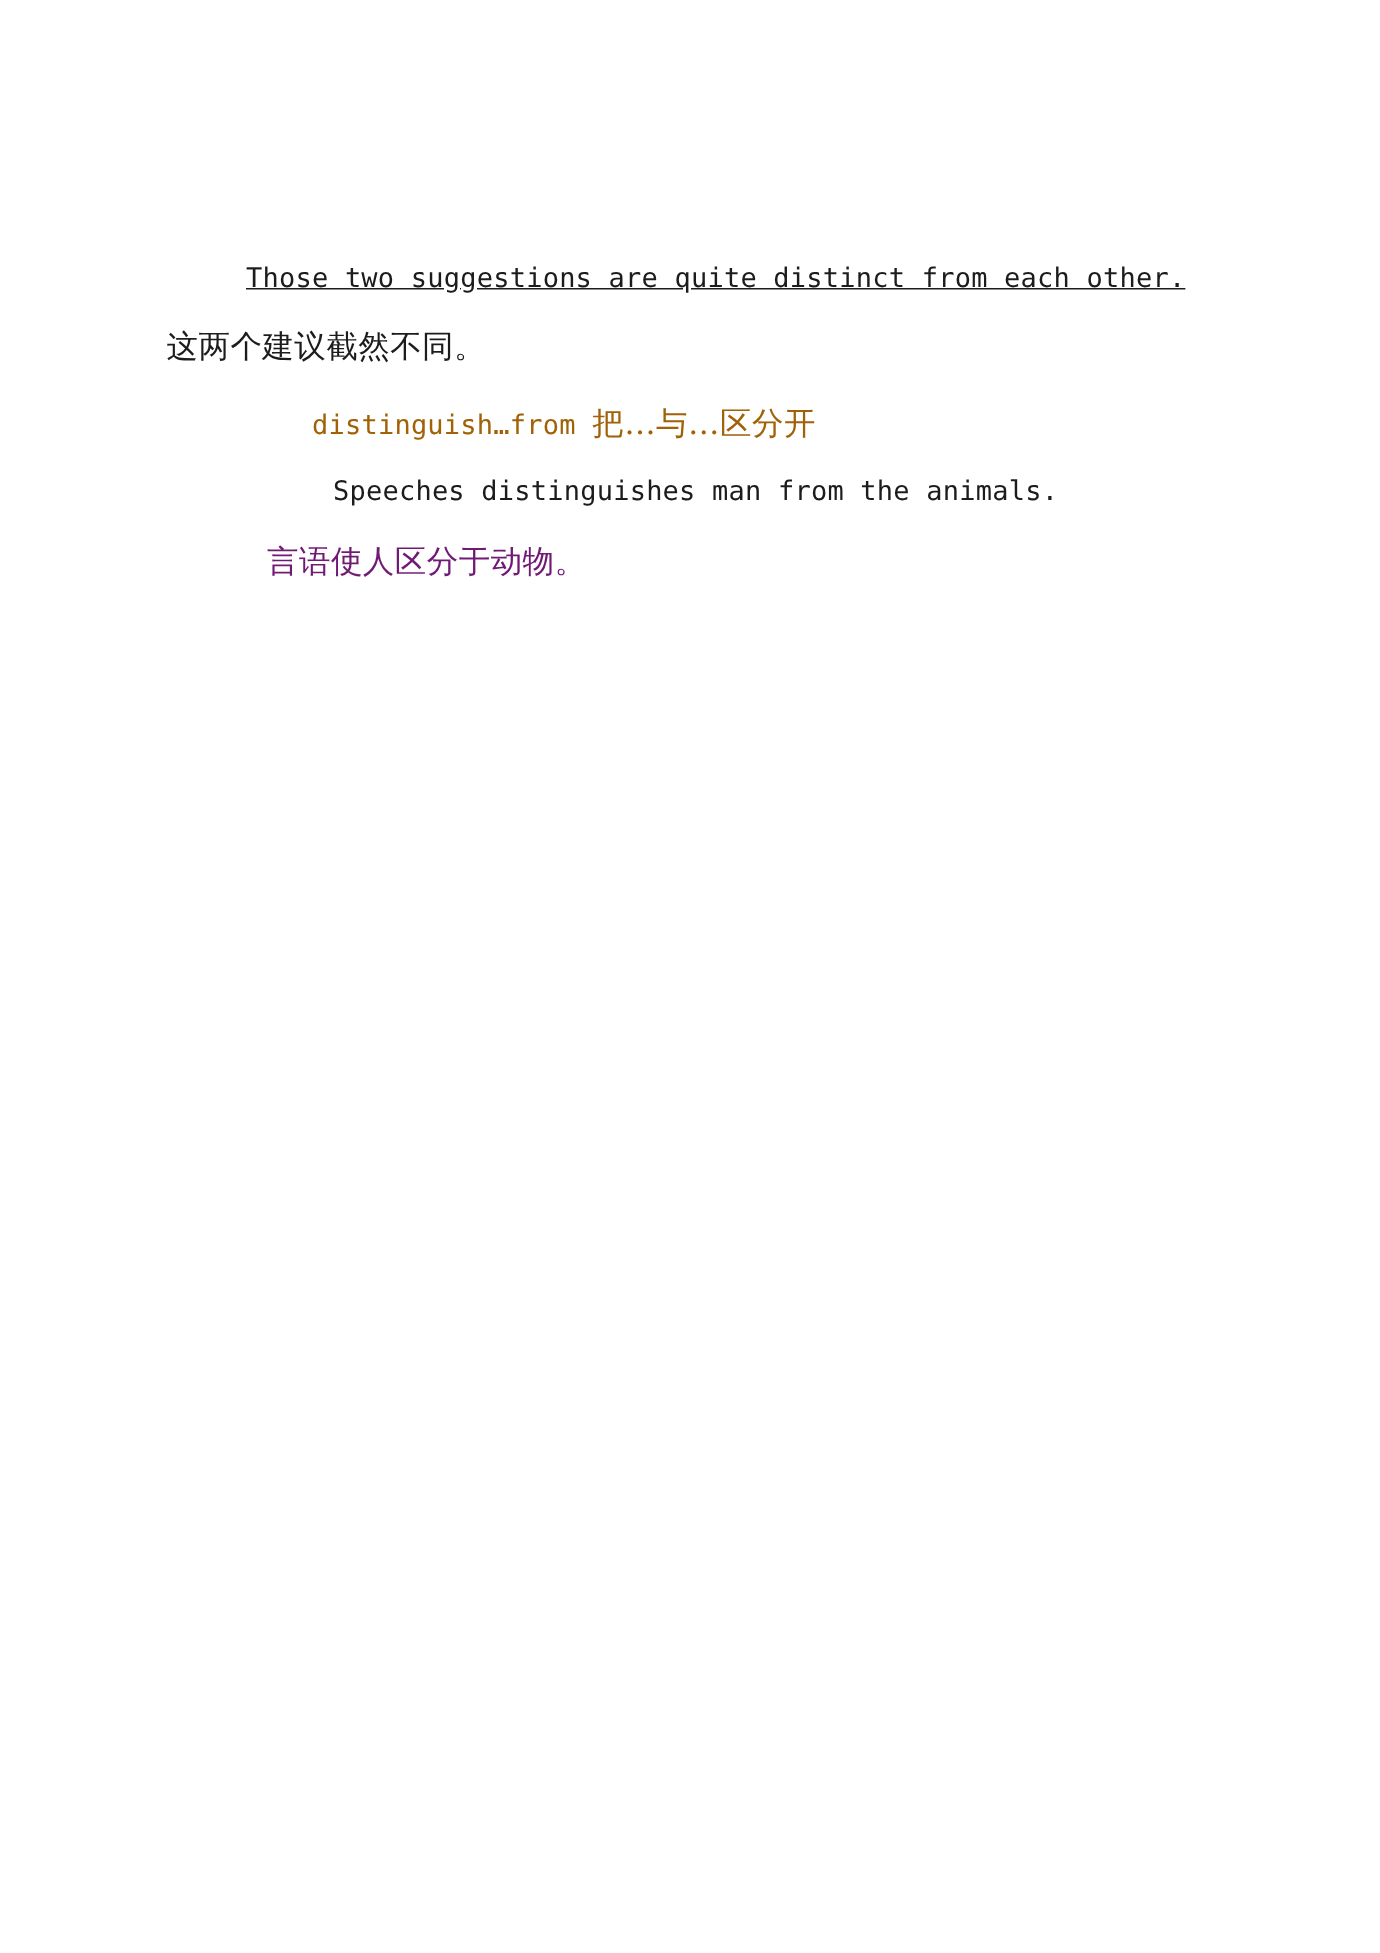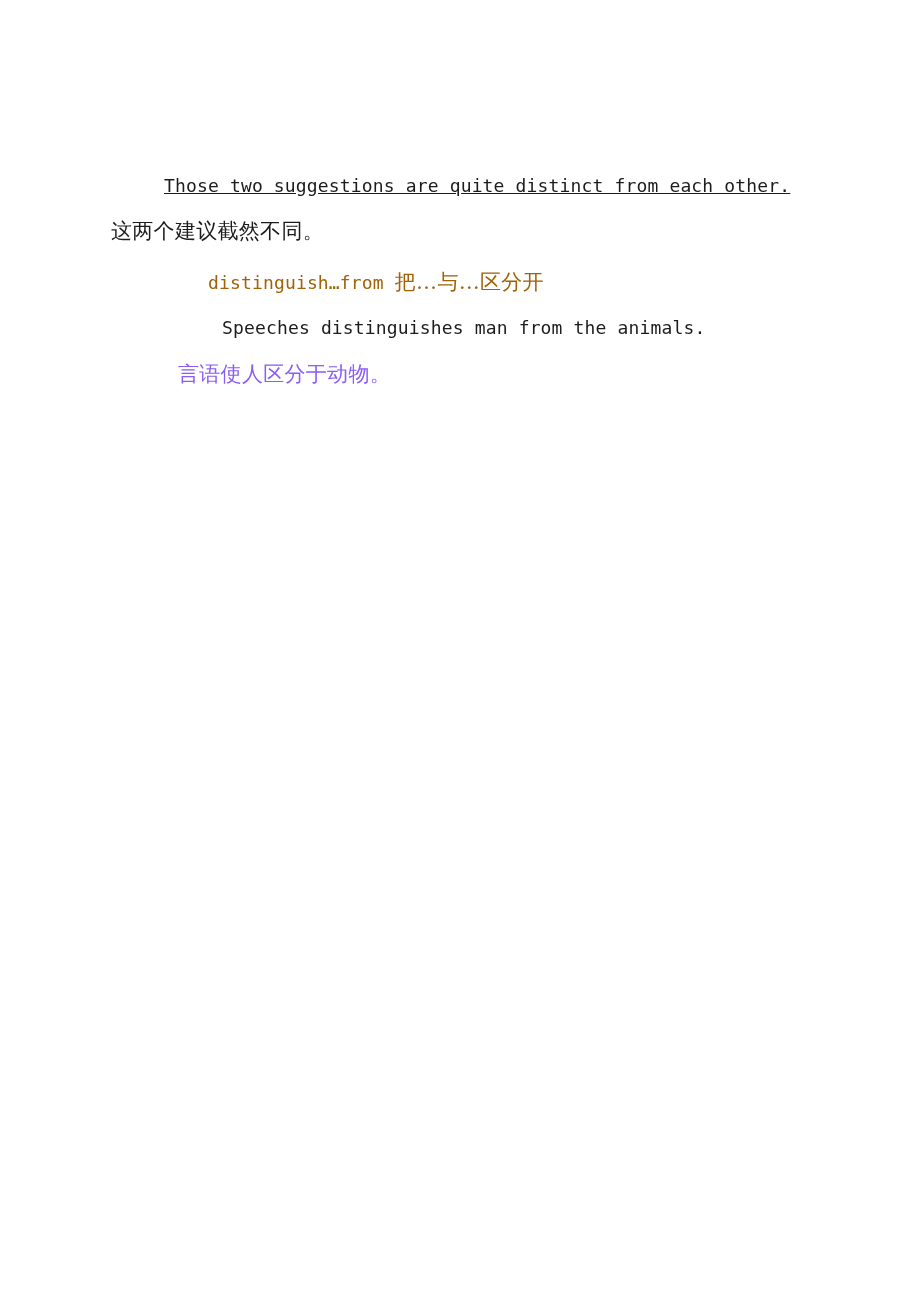--- a/index.html
+++ b/index.html
@@ -77,16 +77,16 @@
   <div id="doc-body">
 
     <div class="line lat" id="line-1" style="color: rgb(28, 28, 28);">Those two suggestions are quite distinct from each other.</div>
 
     <div class="line cjk" id="line-2" style="color: rgb(28, 28, 28);">这两个建议截然不同。</div>
 
     <div class="line mixed" id="line-3" style="color: #a16207;"><span class="run-lat">distinguish…from</span><span class="run-lat"> </span><span class="run-cjk">把…与…区分开</span></div>
 
     <div class="line lat" id="line-4" style="color: rgb(28, 28, 28);">Speeches distinguishes man from the animals.</div>
 
-    <div class="line cjk" id="line-5" style="color: #8b5cf6;">言语使人区分于动物。</div>
+    <div class="line cjk" id="line-5" style="color: #701a75;">言语使人区分于动物。</div>
 
   </div>
 </div>
 
 </body></html>

